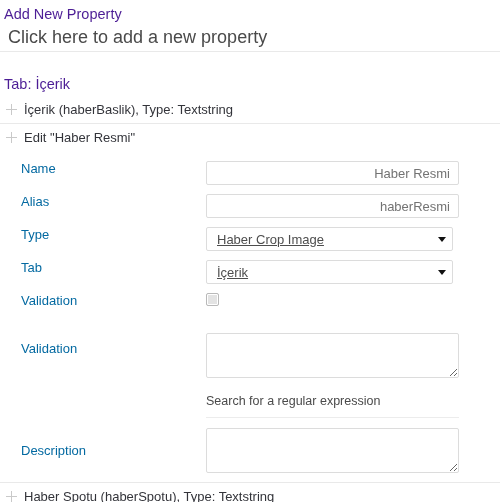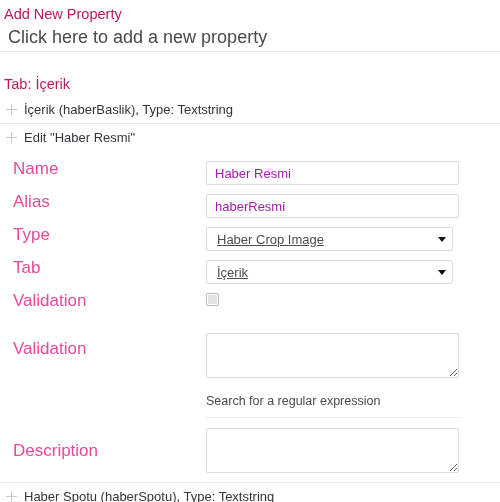--- a/index.html
+++ b/index.html
@@ -19,21 +19,21 @@
 
   .page {
     position: relative;
     width: 500px;
     height: 502px;
     box-sizing: border-box;
   }
 
   
   .section-title {
-    color: #be185d;
+    color: #4c1d95;
     font-size: 14.5px;
     font-weight: 400;
     line-height: 16px;
     padding: 6px 0 4px 4px;
   }
 
   .subtle-link {
     color: #4a4a4a;
     font-size: 18px;
     line-height: 16px;
@@ -96,45 +96,46 @@
     display: flex;
     align-items: flex-start;
     min-height: 28px;
     padding: 0;
   }
 
   .form-label {
     width: 206px;
     flex: 0 0 206px;
     box-sizing: border-box;
-    padding-left: 13px;
-    color: #ec4899;
-    font-size: 17px;
+    padding-left: 21px;
+    color: #0369a1;
+    font-size: 13px;
     line-height: 16px;
   }
 
   .form-control {
     flex: 1 1 auto;
     padding-right: 41px;
   }
 
   .txt-input {
     box-sizing: border-box;
     display: block;
     width: 253px;
     height: 24px;
     padding: 2px 8px;
     border: 1px solid #dcdcdc;
     border-radius: 2px;
     background: #fff;
-    color: #a21caf;
+    color: #737373;
     font-family: "Liberation Sans", sans-serif;
     font-size: 13px;
     line-height: 20px;
     outline: none;
+    text-align: right;
   }
 
   .select-wrap {
     position: relative;
     display: block;
     width: 247px;
     height: 24px;
   }
   .sel-input {
     box-sizing: border-box;

